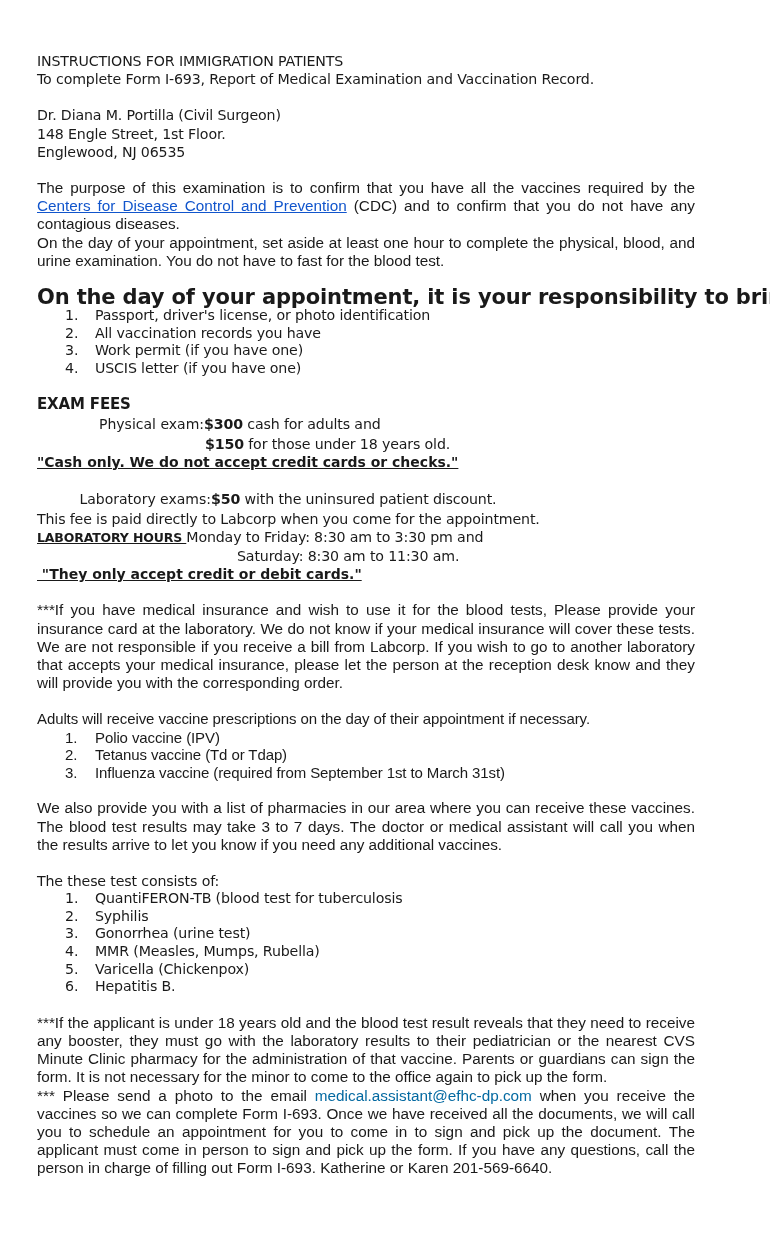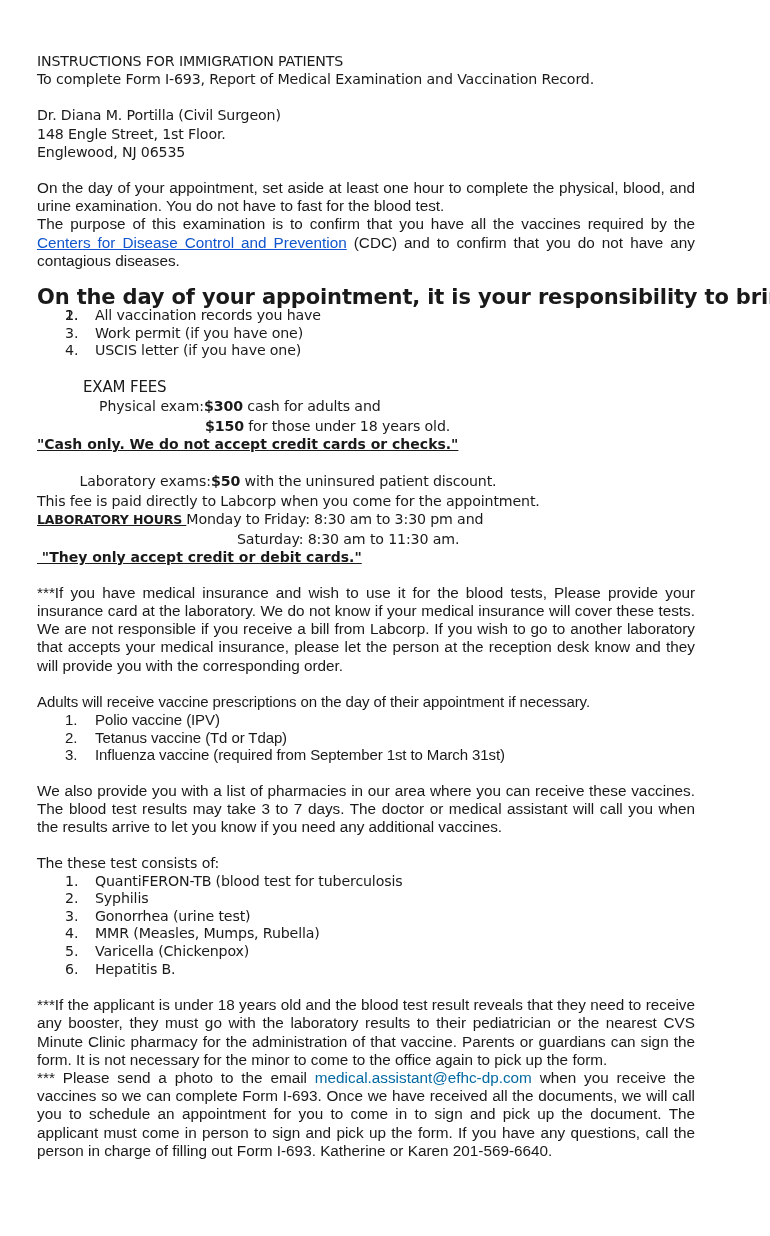--- a/index.html
+++ b/index.html
@@ -3,21 +3,21 @@
 <meta charset="utf-8">
 <style>
   html, body { margin: 0; padding: 0; background: #ffffff; }
   body { width: 770px; height: 1236px; position: relative; overflow: hidden;
     font-family: "DejaVu Sans", sans-serif; color: #1a1a1a; }
   .page { position: absolute; left: 37px; top: 52px; width: 658px; }
   .line { font-size: 14.2px; line-height: 18.2px; white-space: nowrap; letter-spacing: -0.15px; }
   .narrow { font-family: "Liberation Sans", sans-serif; font-size: 15px; letter-spacing: -0.1px; }
   .just { font-family: "Liberation Sans", sans-serif; font-size: 15.3px; line-height: 18.2px; text-align: justify; text-align-last: left; }
   .gap { height: 18px; }
-  .bold { font-weight: normal; margin-left: 46px; }
+  .bold { font-weight: bold; }
   .heading-lg { font-size: 15.5px; font-weight: bold; line-height: 19px; }
   ol { margin: 0; padding: 0; list-style: none; }
   ol li { position: relative; padding-left: 58px; font-size: 14.2px; line-height: 17.6px; white-space: nowrap; letter-spacing: -0.15px; }
   ol li .num { position: absolute; left: 28px; }
   a.link { color: #1155cc; text-decoration: underline; }
   .email { color: #0369a1; }
   .fee-row { display: flex; align-items: baseline; }
   .fee-label { width: 167px; font-size: 14px; font-weight: normal; line-height: 21px; text-align: right; }
   .fee-indent { padding-left: 168px; }
   .lab-indent { padding-left: 200px; }
@@ -31,27 +31,27 @@
 
   <div class="line">INSTRUCTIONS FOR IMMIGRATION PATIENTS</div>
   <div class="line">To complete Form I-693, Report of Medical Examination and Vaccination Record.</div>
   <div class="gap"></div>
 
   <div class="line">Dr. Diana M. Portilla (Civil Surgeon)</div>
   <div class="line">148 Engle Street, 1st Floor.</div>
   <div class="line">Englewood, NJ 06535</div>
   <div class="gap"></div>
 
+  <div class="just"><span>The purpose of this examination is to confirm that you have all the vaccines required by the </span><a class="link" href="#">Centers for Disease Control and Prevention</a><span> (CDC) and to confirm that you do not have any contagious diseases.</span></div>
   <div class="just">On the day of your appointment, set aside at least one hour to complete the physical, blood, and urine examination. You do not have to fast for the blood test.</div>
-  <div class="just"><span>The purpose of this examination is to confirm that you have all the vaccines required by the </span><a class="link" href="#">Centers for Disease Control and Prevention</a><span> (CDC) and to confirm that you do not have any contagious diseases.</span></div>
   <div class="gap"></div>
 
   <div class="line heading-lg" style="font-size:21px;">On the day of your appointment, it is your responsibility to bring:</div>
   <ol>
-    <li><span class="num">1.</span></li>
+    <li><span class="num">1.</span><span>Passport, driver's license, or photo identification</span></li>
     <li><span class="num">2.</span><span>All vaccination records you have</span></li>
     <li><span class="num">3.</span><span>Work permit (if you have one)</span></li>
     <li><span class="num">4.</span><span>USCIS letter (if you have one)</span></li>
   </ol>
   <div class="gap"></div>
 
   <div class="line bold" style="font-size:15px;">EXAM FEES</div>
   <div class="fee-row">
     <span class="fee-label">Physical exam:</span>
     <span class="line"><b>$300</b><span> cash for adults and</span></span>

